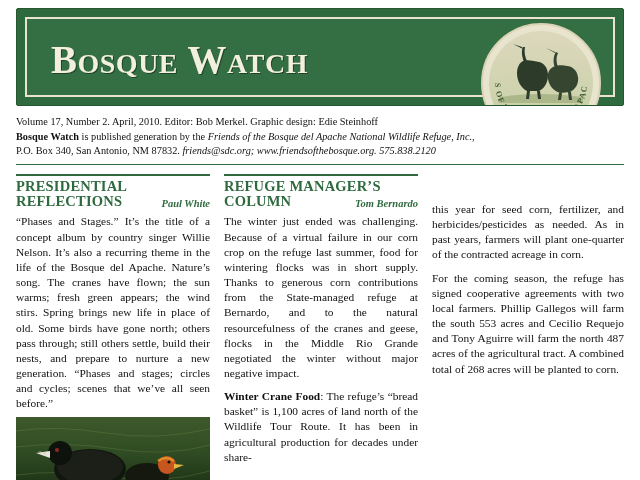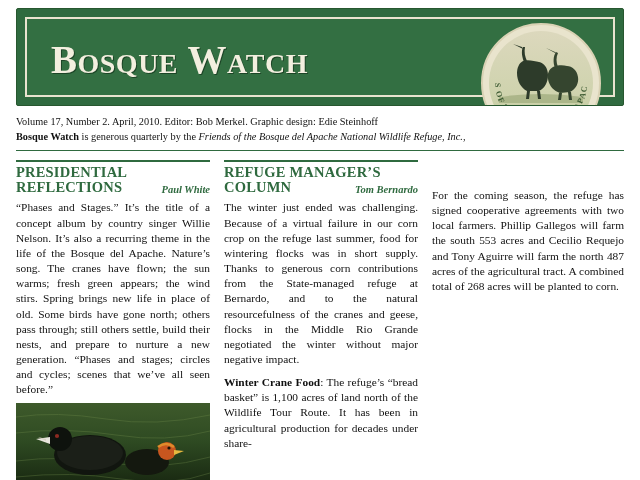--- a/index.html
+++ b/index.html
@@ -227,21 +227,24 @@
             </text>
           </svg>
         </div>
       </div>
     </div>
   </div>
 
   <div class="colophon">
     <div class="line1">Volume 17, Number 2. April, 2010. Editor: Bob Merkel. Graphic design: Edie Steinhoff</div>
     <div>
-      <b>Bosque Watch</b><span> is generous quarterly by the </span><i>Friends of the Bosque del Apache National Wildlife Refuge, Inc.</i><span>,</span>
+      <b>Bosque Watch</b><span> is published generation by the </span><i>Friends of the Bosque del Apache National Wildlife Refuge, Inc.</i><span>,</span>
+    </div>
+    <div>
+      <span>P.O. Box 340, San Antonio, NM 87832. </span><i>friends@sdc.org; www.friendsofthebosque.org. 575.838.2120</i>
     </div>
   </div>
 
   <div class="rule-thin"></div>
 
   <div class="columns">
 
     <div class="col">
       <div class="head-rule"></div>
       <div class="sect-head">
@@ -296,18 +299,19 @@
         <span class="byline">Tom Bernardo</span>
       </div>
       <div class="body-text">
         <p>The winter just ended was challenging. Because of a virtual failure in our corn crop on the refuge last summer, food for wintering flocks was in short supply. Thanks to generous corn contributions from the State-managed refuge at Bernardo, and to the natural resourcefulness of the cranes and geese, flocks in the Middle Rio Grande negotiated the winter without major negative impact.</p>
         <p><b>Winter Crane Food</b><span>: The refuge’s “bread basket” is 1,100 acres of land north of the Wildlife Tour Route. It has been in agricultural production for decades under share-</span></p>
       </div>
     </div>
 
     <div class="col third">
       <div class="body-text" style="margin-top:28px;">
+        <p>this year for seed corn, fertilizer, and herbicides/pesticides as needed. As in past years, farmers will plant one-quarter of the contracted acreage in corn.</p>
         <p>For the coming season, the refuge has signed cooperative agreements with two local farmers. Phillip Gallegos will farm the south 553 acres and Cecilio Requejo and Tony Aguirre will farm the north 487 acres of the agricultural tract. A combined total of 268 acres will be planted to corn.</p>
       </div>
     </div>
 
   </div>
 </div>
 
 </body></html>

